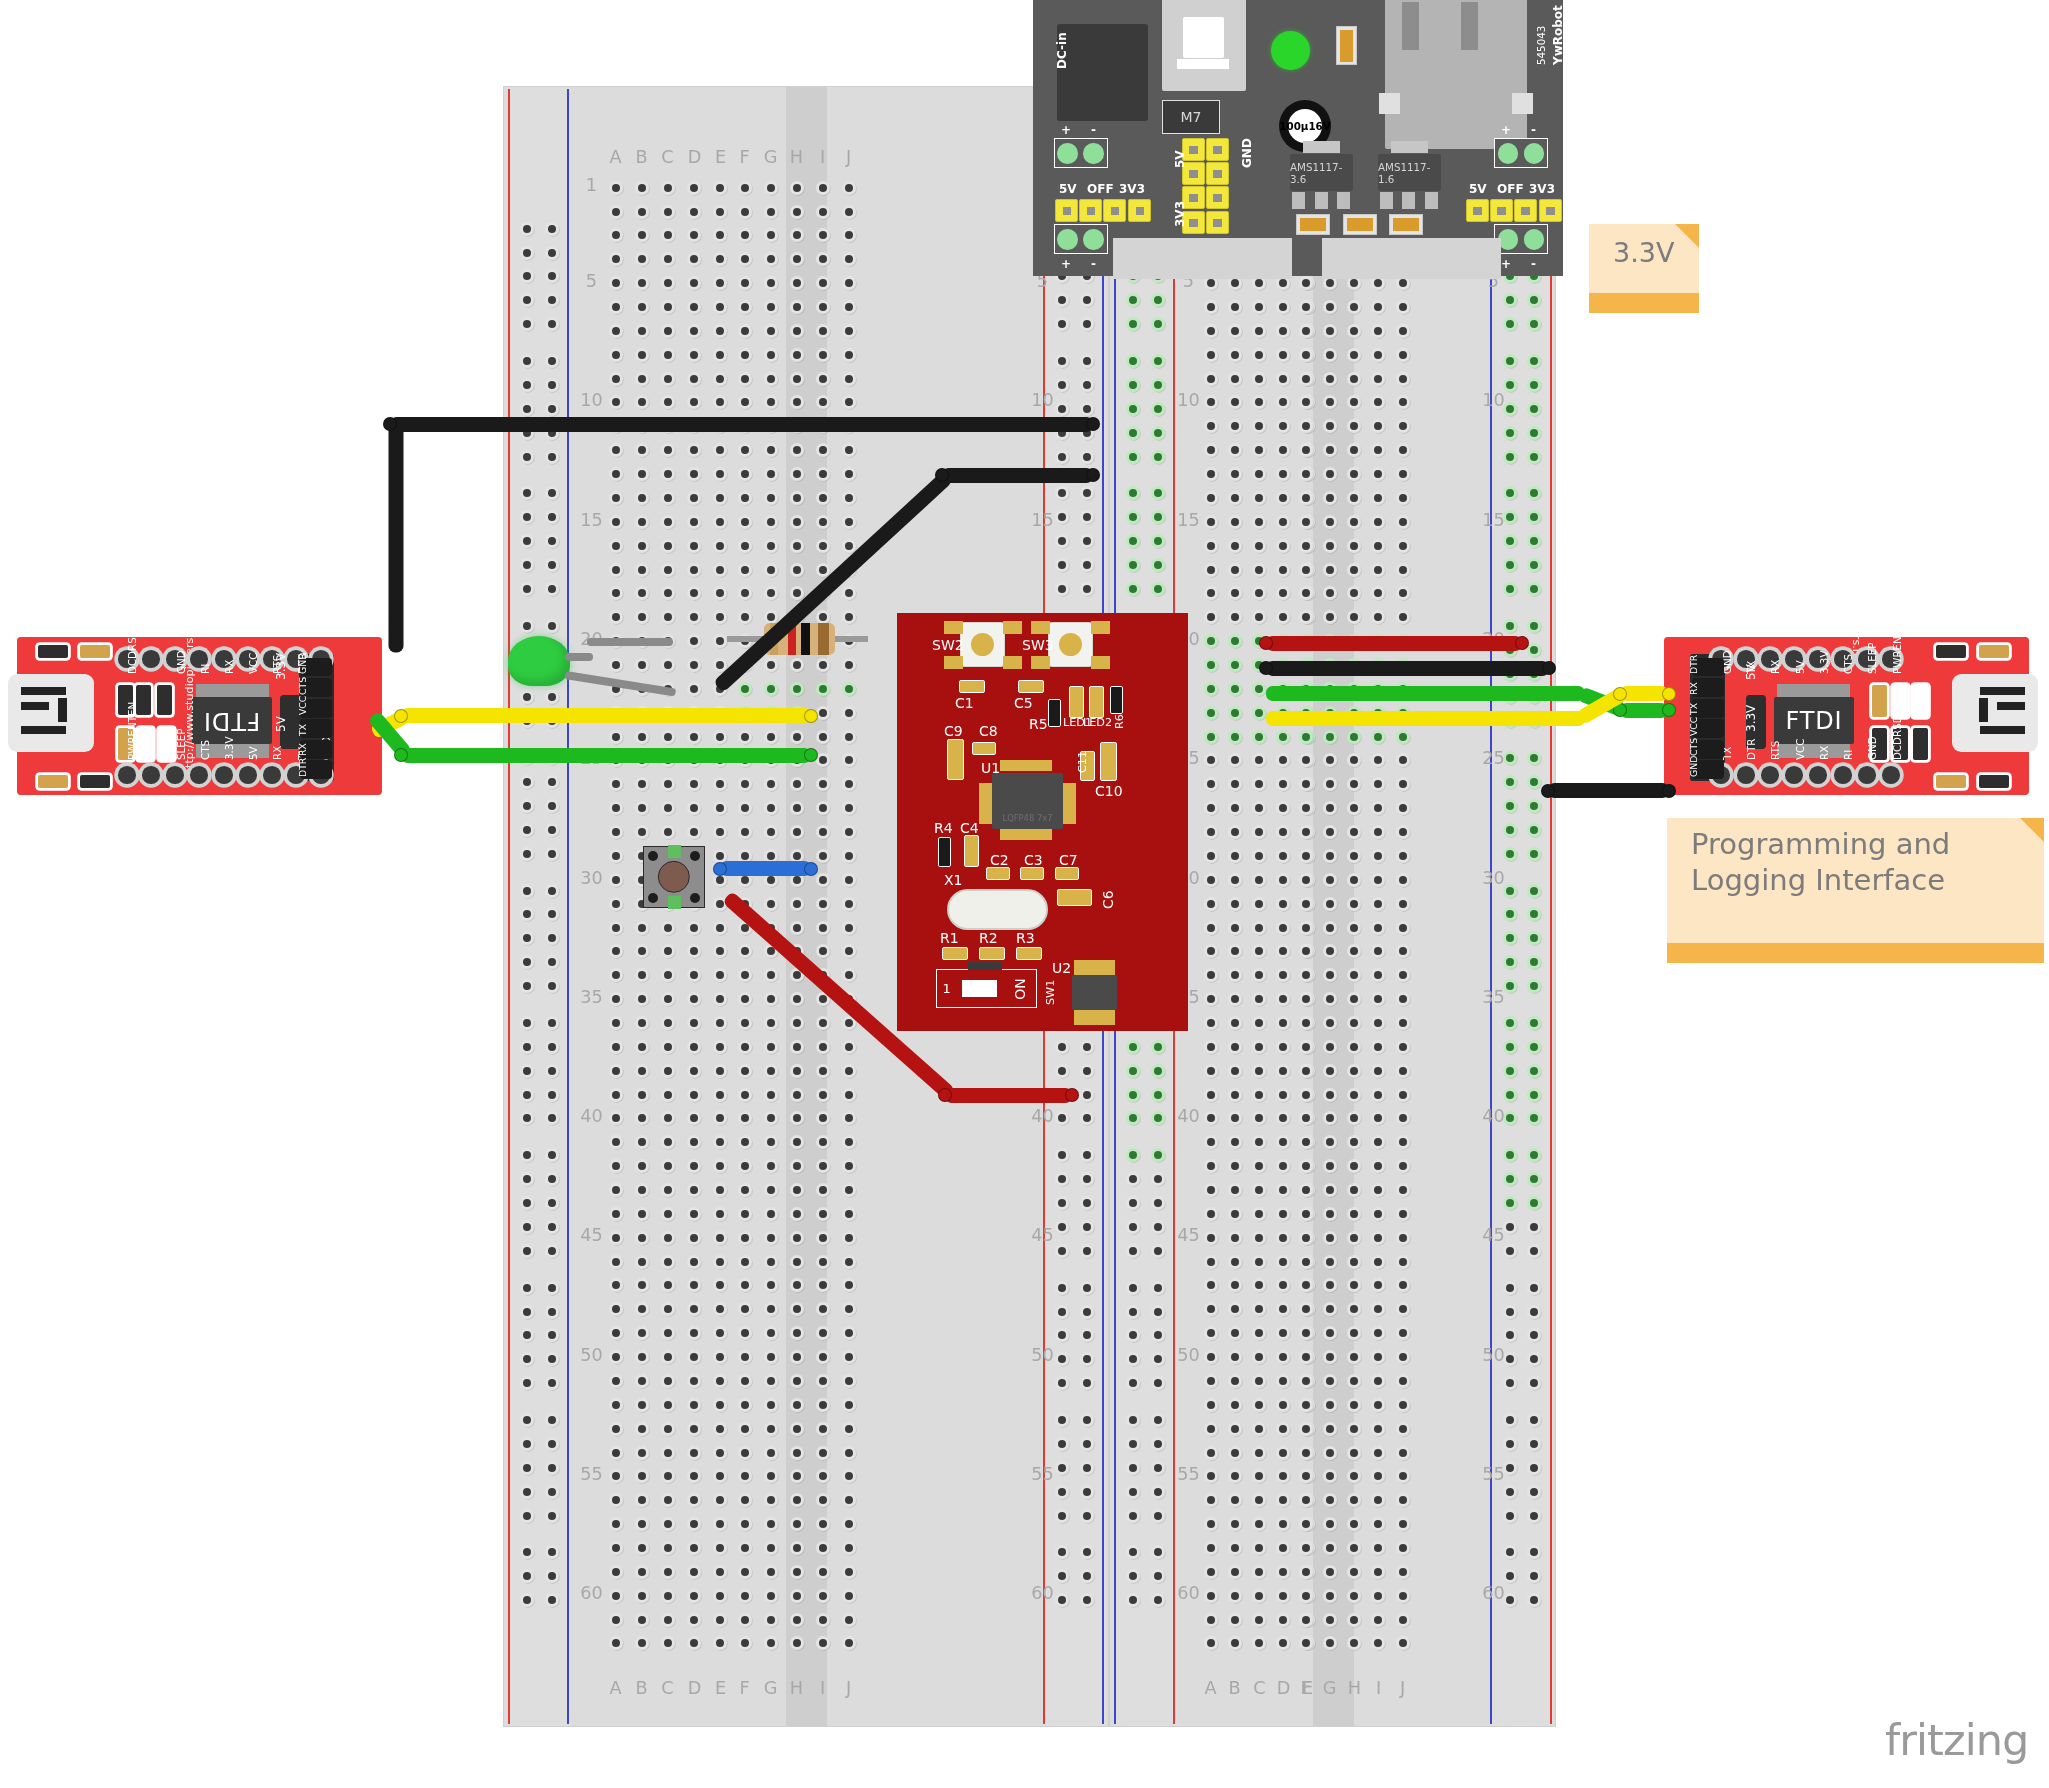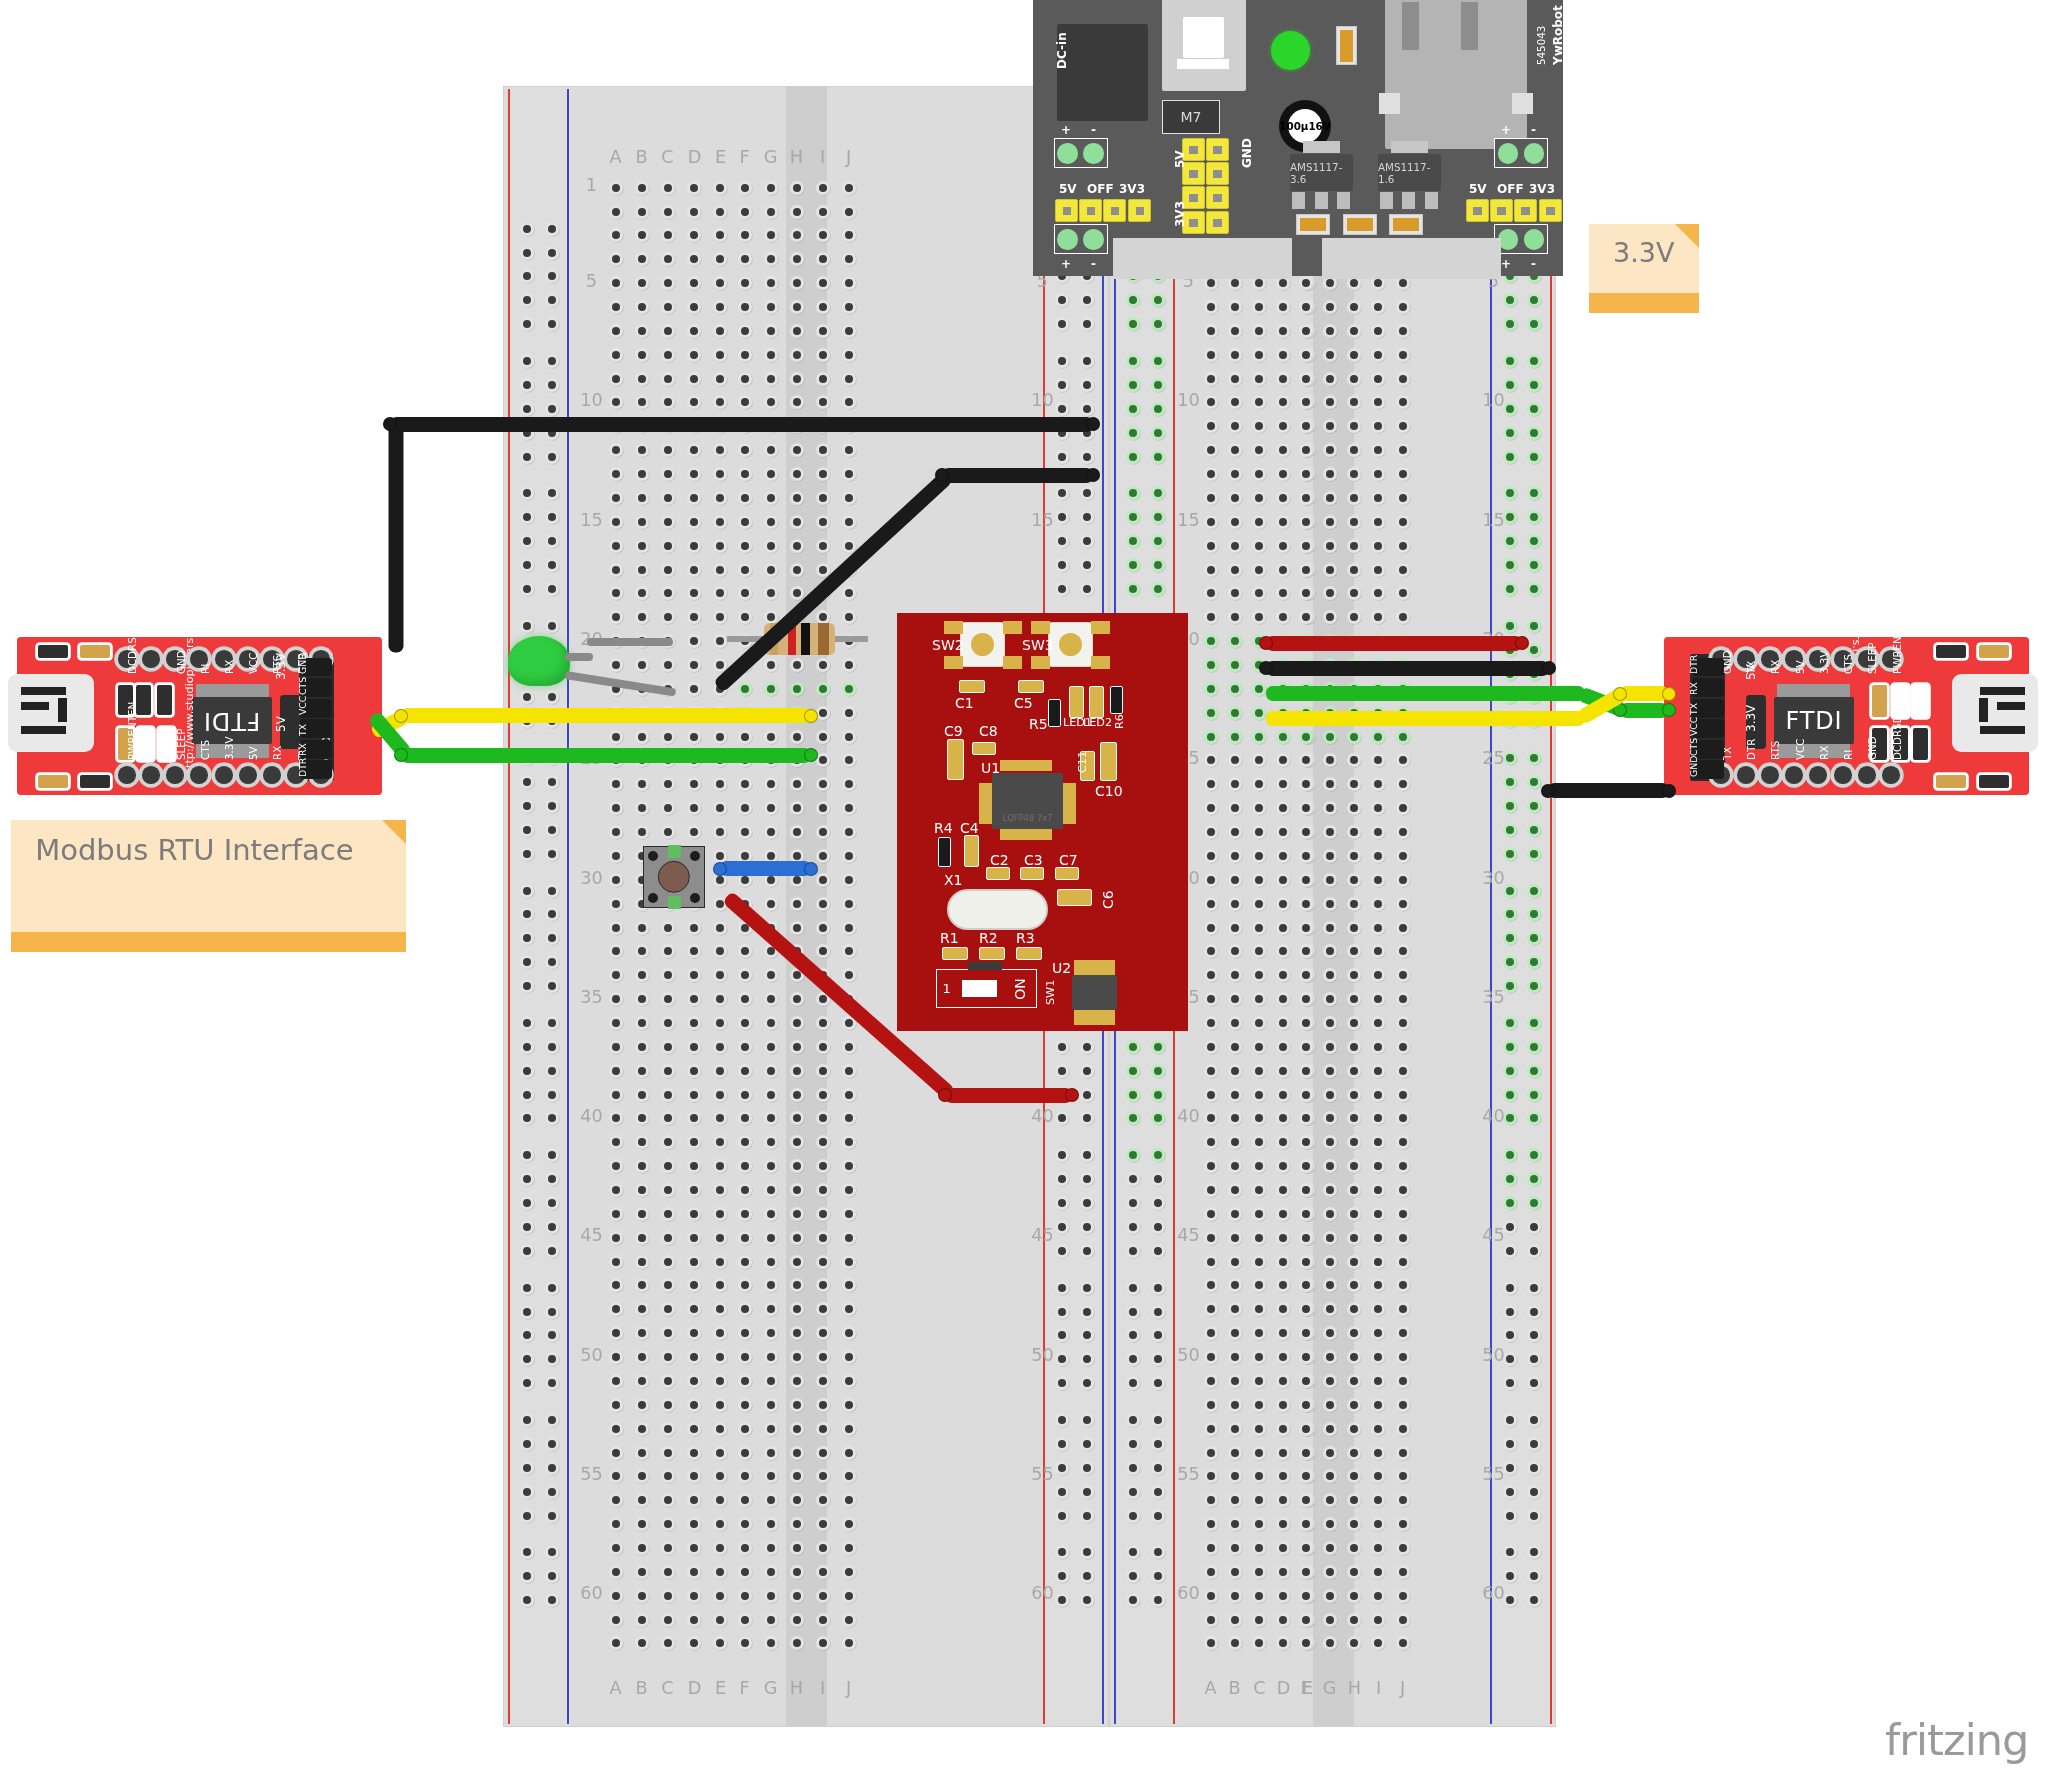--- a/index.html
+++ b/index.html
@@ -2312,27 +2312,30 @@
       <div class="ftdi-hdr-pin" style="left: 28px; top: 82px; width: 32px; height: 18.6px;"></div>
       <div class="ftdi-pin-label" style="left: 24px; top: 99px; transform: rotate(-90deg); font-size: 9.3px;">VCC</div>
       <div class="ftdi-hdr-pin" style="left: 28px; top: 103px; width: 32px; height: 18.6px;"></div>
       <div class="ftdi-pin-label" style="left: 24px; top: 119px; transform: rotate(-90deg); font-size: 9.3px;">CTS</div>
       <div class="ftdi-hdr-pin" style="left: 28px; top: 123px; width: 32px; height: 18.6px;"></div>
       <div class="ftdi-pin-label" style="left: 24px; top: 140px; transform: rotate(-90deg); font-size: 9.3px;">GND</div>
       <div class="ftdi-pin-label" style="left: 80px; top: 43px; transform: rotate(-90deg); font-size: 12px;">5V</div>
       <div class="ftdi-pin-label" style="left: 80px; top: 95px; transform: rotate(-90deg); font-size: 12px;">3.3V</div>
     </div>
 
-  <div class="note" style="left:11.2px; top:820px; width:395px; height:132px;">
+
+  <div class="note" style="left:1667px; top:818px; width:377px; height:145px;">
     <div class="note-fold"></div>
-    <div class="note-text">Modbus RTU Interface</div>
+    <div class="note-text" style="top:9.3px;">
+      <span>Programming and</span><br>
+      <span>Logging Interface</span>
+    </div>
     <div class="note-strip"></div>
     <div class="note-dots"></div>
   </div>
-
 
   <div class="pcb" style="left:897px; top:613px; width:291px; height:418px;">
 
     <div class="pcb-sw" style="left:63px;top:9.3px;width:45px;height:45px;">
         <i></i>
       </div>
     <div class="pcb-pad-gold" style="left:47px;top:7.5px;width:18.6px;height:13px;"></div>
     <div class="pcb-pad-gold" style="left:106px;top:7.5px;width:18.6px;height:13px;"></div>
     <div class="pcb-pad-gold" style="left:47px;top:43px;width:18.6px;height:13px;"></div>
     <div class="pcb-pad-gold" style="left:106px;top:43px;width:18.6px;height:13px;"></div>

